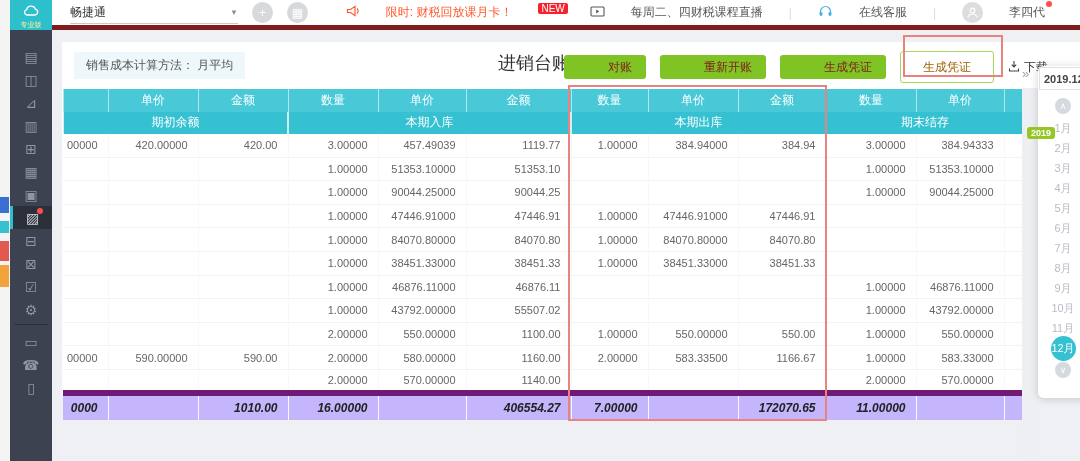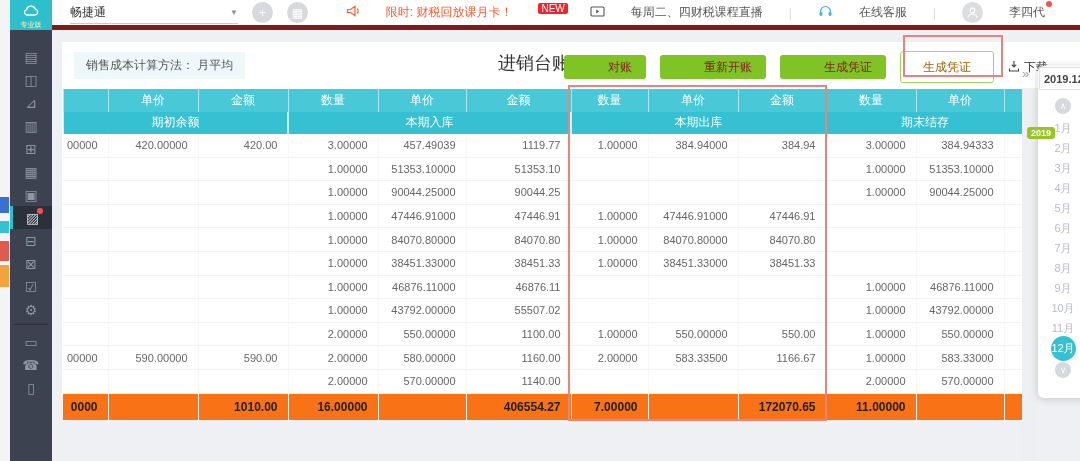--- a/index.html
+++ b/index.html
@@ -45,21 +45,21 @@
   .btn.outline{background:#fff;color:#a16207;border:1px solid #a6d45c;padding:8px 22px;text-align:right;}
   .dl{display:flex;align-items:center;gap:4px;font-size:12px;color:#333;cursor:pointer;}
 
   
   .tablewrap{position:absolute;left:0;top:46px;width:960px;}
   table{border-collapse:collapse;table-layout:fixed;width:960px;}
   .th-group{background:#35c1d2;color:#fff;font-size:12px;font-weight:normal;height:22px;border-left:2px solid rgba(255,255,255,.75);}
   .th-sub{background:#49c9d8;color:#fff;font-size:12px;font-weight:normal;height:23px;border-left:1px solid rgba(255,255,255,.55);border-top:1px solid rgba(255,255,255,.75);}
   tbody tr{height:23.6px;}
   td.td{font-size:11px;color:#666;text-align:right;padding-right:10px;border-bottom:1px solid #f1f3f5;border-right:1px solid #f7f8f9;background:#fff;overflow:hidden;white-space:nowrap;}
-  tr.total td.td{background:#f97316;color:#222;font-weight:bold;font-size:12px;border-top:1px solid #701a75;height:27px;}
+  tr.total td.td{background:#c4b5fd;color:#222;font-weight:bold;font-size:12px;border-top:6px solid #701a75;height:27px;font-style:italic;}
 
   
   .scroll-strip{position:absolute;left:960px;top:46px;width:16px;height:374px;background:#edeff2;}
   .collapse{position:absolute;left:1022px;top:66px;font-size:13px;color:#9aa2ad;cursor:pointer;}
 
   
   .cal{position:absolute;left:1038px;top:66px;width:50px;height:332px;background:#fff;border-radius:6px;box-shadow:0 1px 8px rgba(0,0,0,.18);}
   .period{margin:1px;height:23px;border:1px solid #e2e2e2;font-size:11px;font-weight:bold;color:#444;display:flex;align-items:center;padding-left:4px;background:#fff;cursor:pointer;}
   .chev{width:16px;height:16px;border-radius:50%;background:#d4dae0;color:#fff;font-size:9px;display:flex;align-items:center;justify-content:center;margin:8px auto 4px;cursor:pointer;}
   .chev.down{margin-top:4px;}

